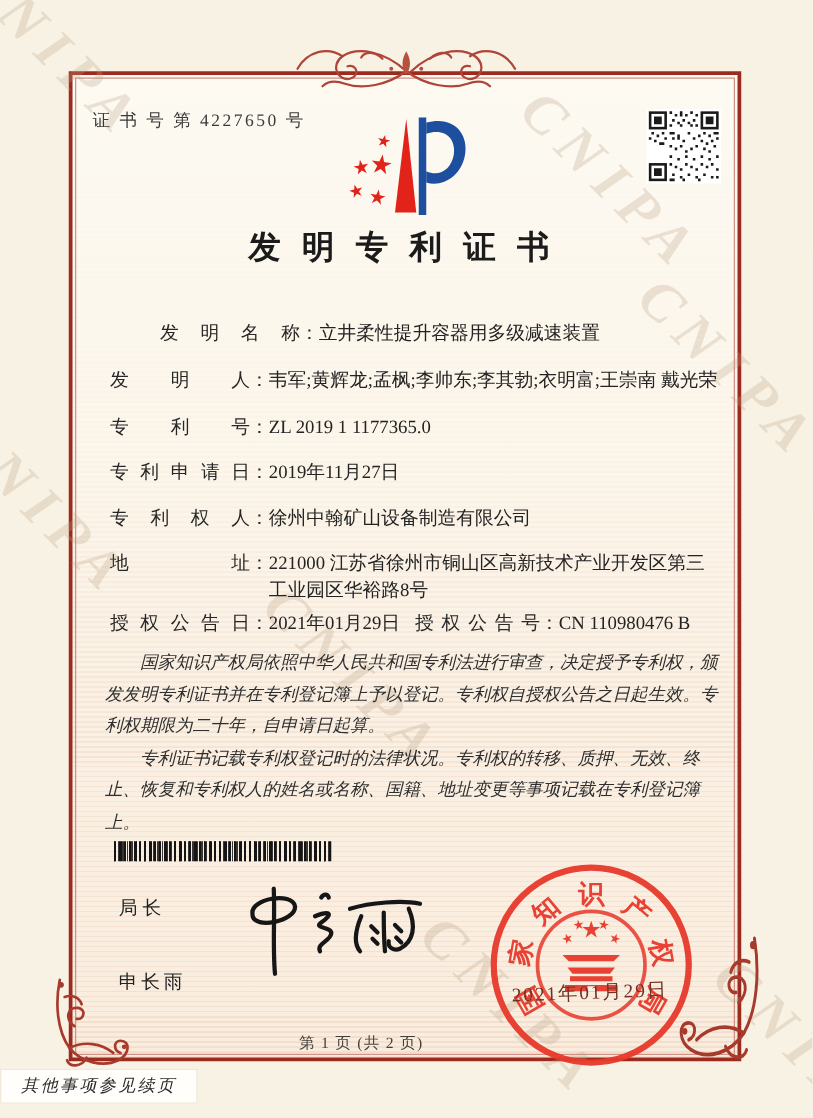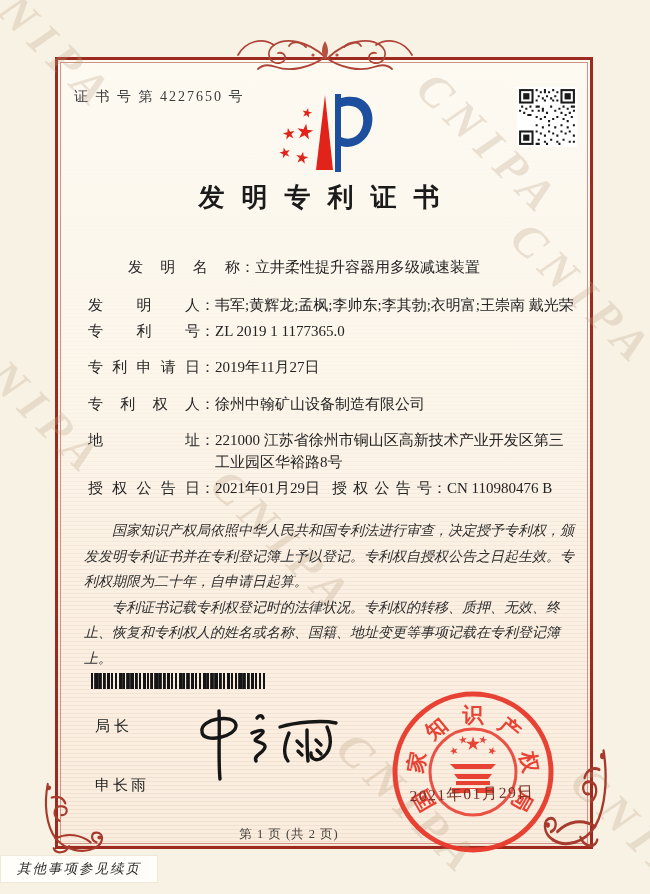--- a/index.html
+++ b/index.html
@@ -66,21 +66,21 @@
   }
   .fields{position:absolute;left:88px;top:256px;width:488px;font-size:15px;}
   .field-row{display:flex;align-items:flex-start;line-height:22px;}
   .f-label{
     display:inline-block;width:112px;flex:0 0 112px;
     text-align:justify;text-align-last:justify;color:#272727;
   }
   .f-colon{flex:0 0 15px;color:#272727;}
   .f-value{width:366px;max-width:366px;color:#232323;}
   .mb16{margin-bottom:16px;margin-left:40px;}.mb14{margin-bottom:14px;}
-  .mb15{margin-bottom:15px;align-items:center;}.mb4{margin-bottom:4px;}.mb2{margin-bottom:4px;}
+  .mb15{margin-bottom:15px;align-items:center;}.mb4{margin-bottom:4px;}.mb2{margin-bottom:15px;}
   .dual{display:flex;}
   .pair{display:flex;align-items:flex-start;line-height:22px;}
   .pair2{margin-left:12px;}
   .f-label-s{
     display:inline-block;width:100px;flex:0 0 100px;
     text-align:justify;text-align-last:justify;color:#272727;
   }
   .paras{
     position:absolute;left:84px;top:518px;width:490px;
     font-size:14px;line-height:25.5px;font-style:italic;color:#2e2e2e;

